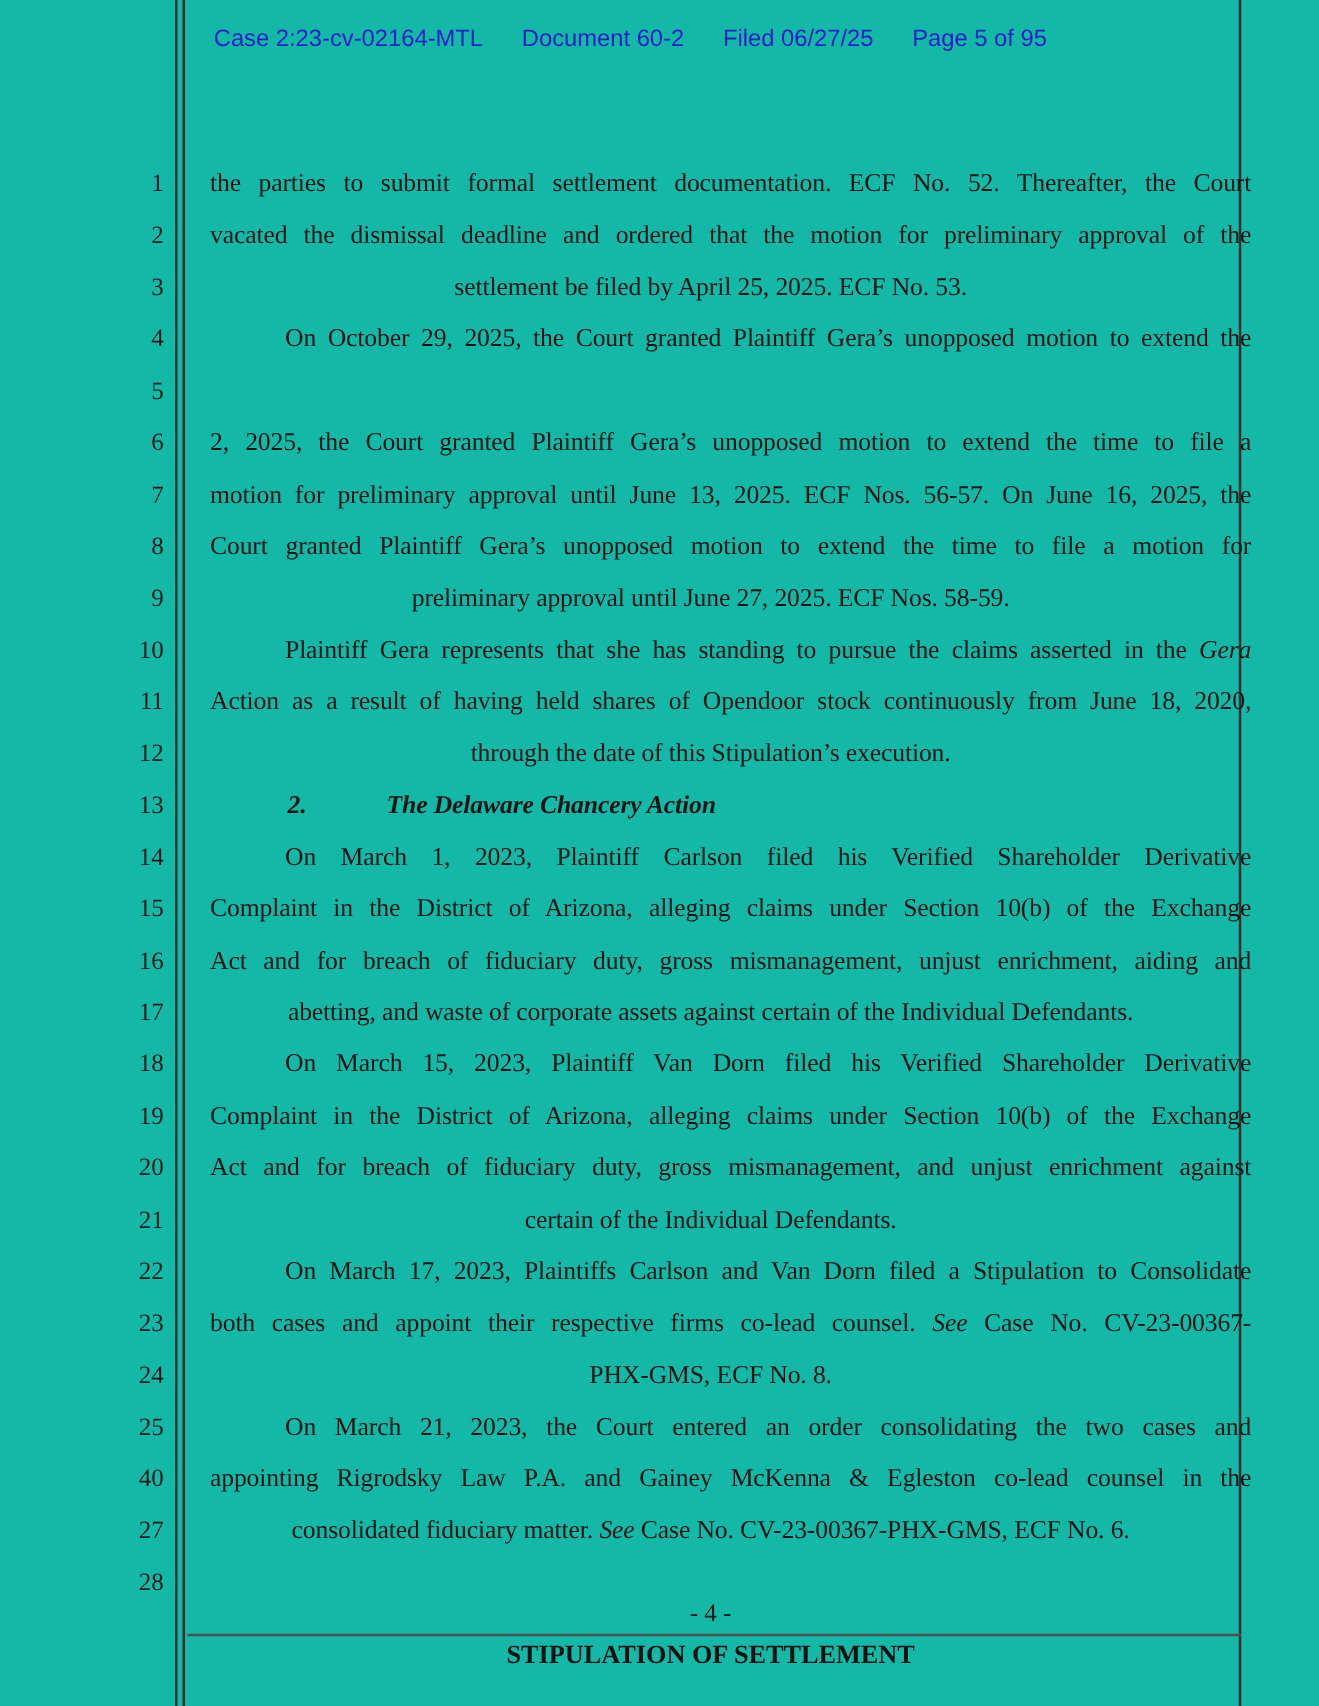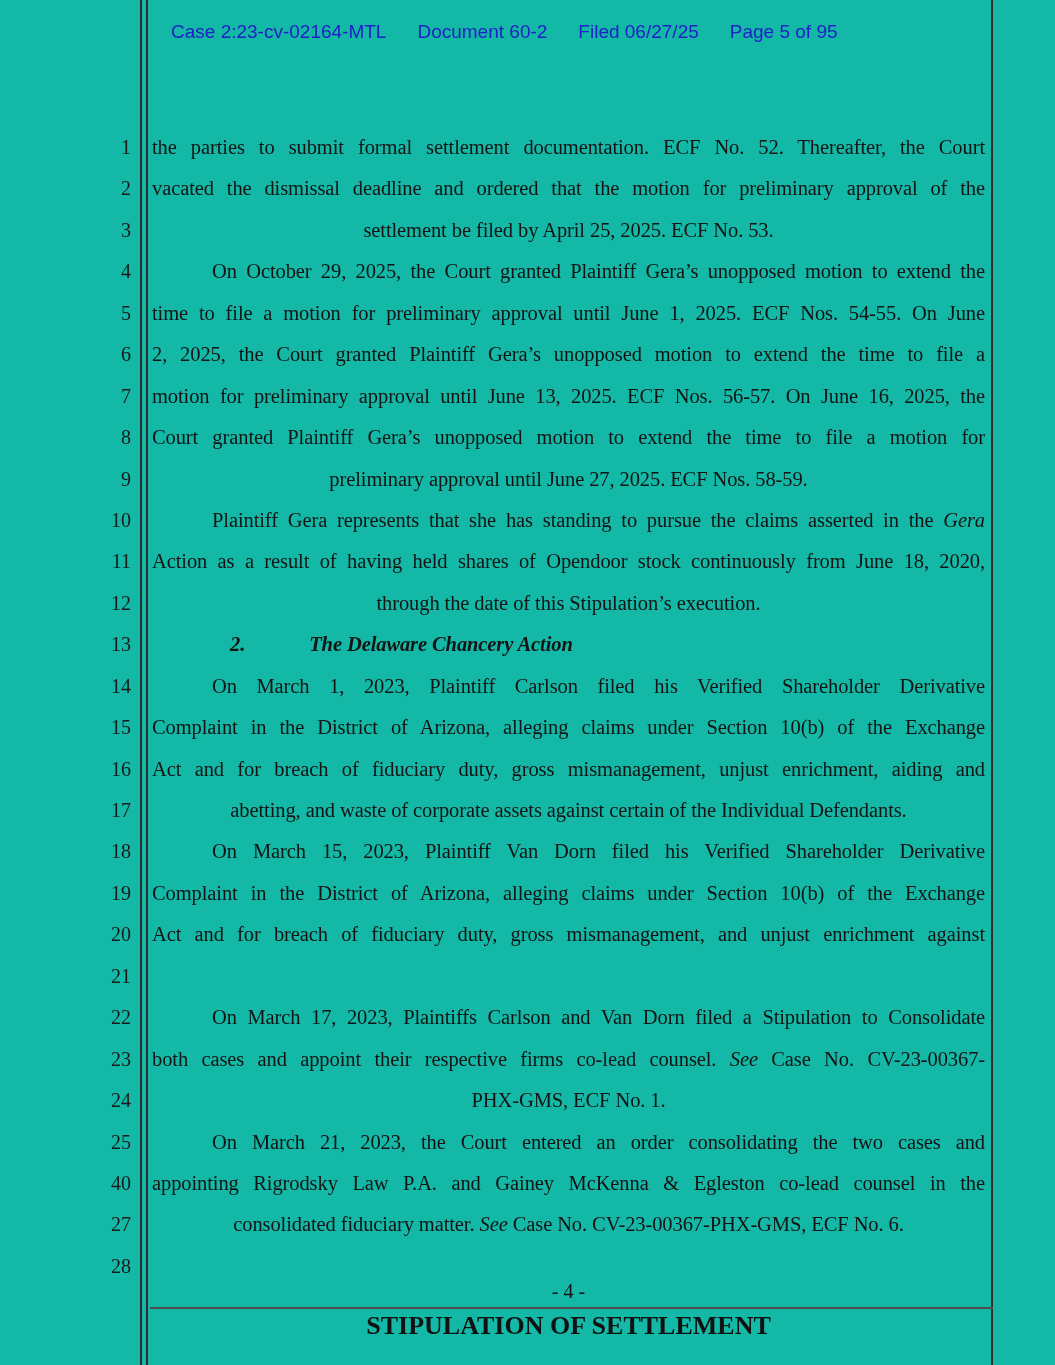--- a/index.html
+++ b/index.html
@@ -23,38 +23,38 @@
   .doc-line { position:relative; height:41.44px; }
   .line-num {
     position:absolute; left:0; top:0; width:131px; height:41.44px;
     line-height:41.44px; text-align:right; font-size:20px; color:#1a1a1a;
   }
   .line-text {
     position:absolute; left:152px; top:0; width:833px; height:41.44px;
     line-height:41.44px; box-sizing:border-box; font-size:20.5px;
     letter-spacing:-0.1px; overflow:hidden; text-align:center; color:#141414;
   }
-  .line-text.just { text-align:justify; text-align-last:justify; }
+  .line-text.just { text-align:justify; text-align-last:justify;margin-left:16px; }
   .line-text.indent { padding-left:60px; }
   .line-text.heading { padding-left:78px; font-weight:bold; text-align-last:left;font-style:italic; }
   .it { font-style:italic; }
   .bd { font-weight:bold; }
   .tab { display:inline-block; width:64px; }
   
   .footer-pageno {
     position:absolute; top:1280px; left:152px; width:833px;
     text-align:center; font-size:20px; color:#141414;
   }
   .footer-rule {
     position:absolute; top:1307px; left:150px; width:843px; height:2px;
     background:#4f4f4f;
   }
   .footer-title {
     position:absolute; top:1311px; left:152px; width:833px;
-    text-align:center; font-weight:bold; font-size:26px; color:#111111;
+    text-align:center; font-weight:bold; font-size:21px; color:#111111;
   }
 </style>
 </head>
 <body>
 
 <div class="page">
 
   <div class="stamp">
     <span>Case 2:23-cv-02164-MTL</span>
     <span>Document 60-2</span>
@@ -78,21 +78,20 @@
       <div class="doc-line">
         <span class="line-num">3</span>
         <span class="line-text"><span>settlement be filed by April 25, 2025. ECF No. 53.</span></span>
       </div>
       <div class="doc-line">
         <span class="line-num">4</span>
         <span class="line-text just indent"><span>On October 29, 2025, the Court granted Plaintiff Gera’s unopposed motion to extend the</span></span>
       </div>
       <div class="doc-line">
         <span class="line-num">5</span>
-        <span class="line-text just"><span>time to file a motion for preliminary approval until June 1, 2025. ECF Nos. 54-55. On June</span></span>
       </div>
       <div class="doc-line">
         <span class="line-num">6</span>
         <span class="line-text just"><span>2, 2025, the Court granted Plaintiff Gera’s unopposed motion to extend the time to file a</span></span>
       </div>
       <div class="doc-line">
         <span class="line-num">7</span>
         <span class="line-text just"><span>motion for preliminary approval until June 13, 2025. ECF Nos. 56-57. On June 16, 2025, the</span></span>
       </div>
       <div class="doc-line">
@@ -142,32 +141,33 @@
       <div class="doc-line">
         <span class="line-num">19</span>
         <span class="line-text just"><span>Complaint in the District of Arizona, alleging claims under Section 10(b) of the Exchange</span></span>
       </div>
       <div class="doc-line">
         <span class="line-num">20</span>
         <span class="line-text just"><span>Act and for breach of fiduciary duty, gross mismanagement, and unjust enrichment against</span></span>
       </div>
       <div class="doc-line">
         <span class="line-num">21</span>
+        <span class="line-text"><span>certain of the Individual Defendants.</span></span>
       </div>
       <div class="doc-line">
         <span class="line-num">22</span>
         <span class="line-text just indent"><span>On March 17, 2023, Plaintiffs Carlson and Van Dorn filed a Stipulation to Consolidate</span></span>
       </div>
       <div class="doc-line">
         <span class="line-num">23</span>
         <span class="line-text just"><span>both cases and appoint their respective firms co-lead counsel. </span><span class="it">See</span><span> Case No. CV-23-00367-</span></span>
       </div>
       <div class="doc-line">
         <span class="line-num">24</span>
-        <span class="line-text"><span>PHX-GMS, ECF No. 1.</span></span>
+        <span class="line-text"><span>PHX-GMS, ECF No. 8.</span></span>
       </div>
       <div class="doc-line">
         <span class="line-num">25</span>
         <span class="line-text just indent"><span>On March 21, 2023, the Court entered an order consolidating the two cases and</span></span>
       </div>
       <div class="doc-line">
         <span class="line-num">40</span>
         <span class="line-text just"><span>appointing Rigrodsky Law P.A. and Gainey McKenna &amp; Egleston co-lead counsel in the</span></span>
       </div>
       <div class="doc-line">

